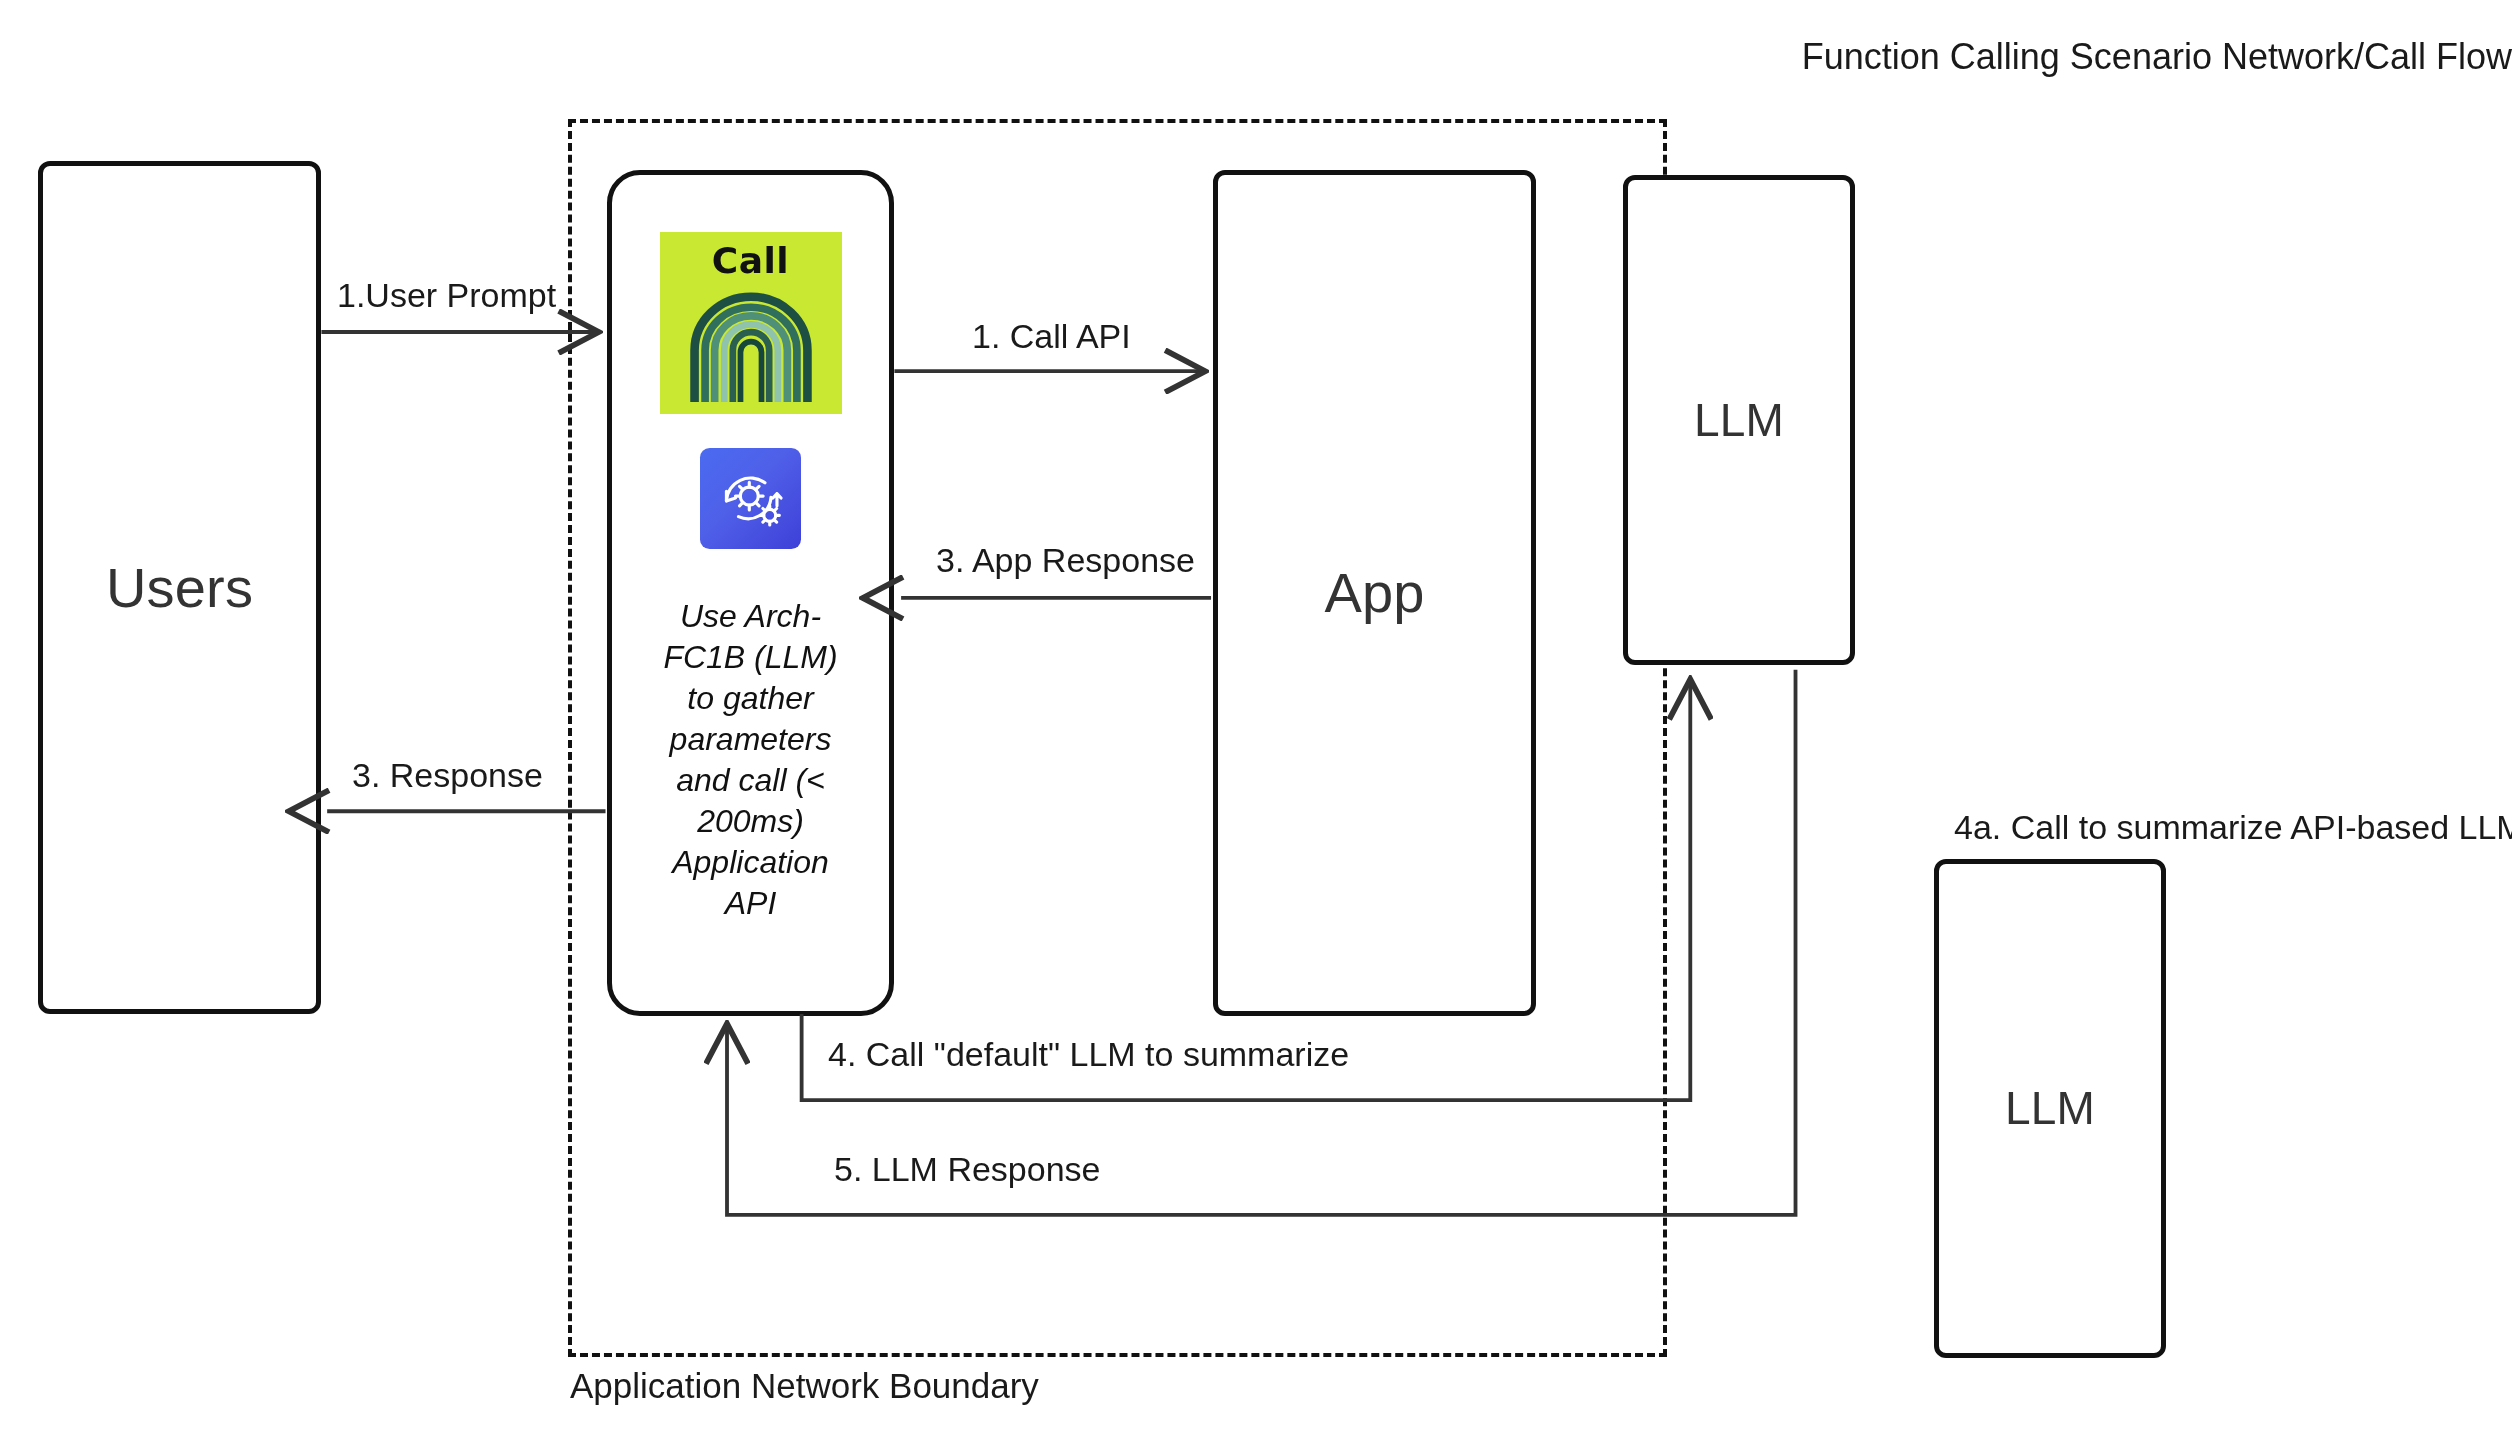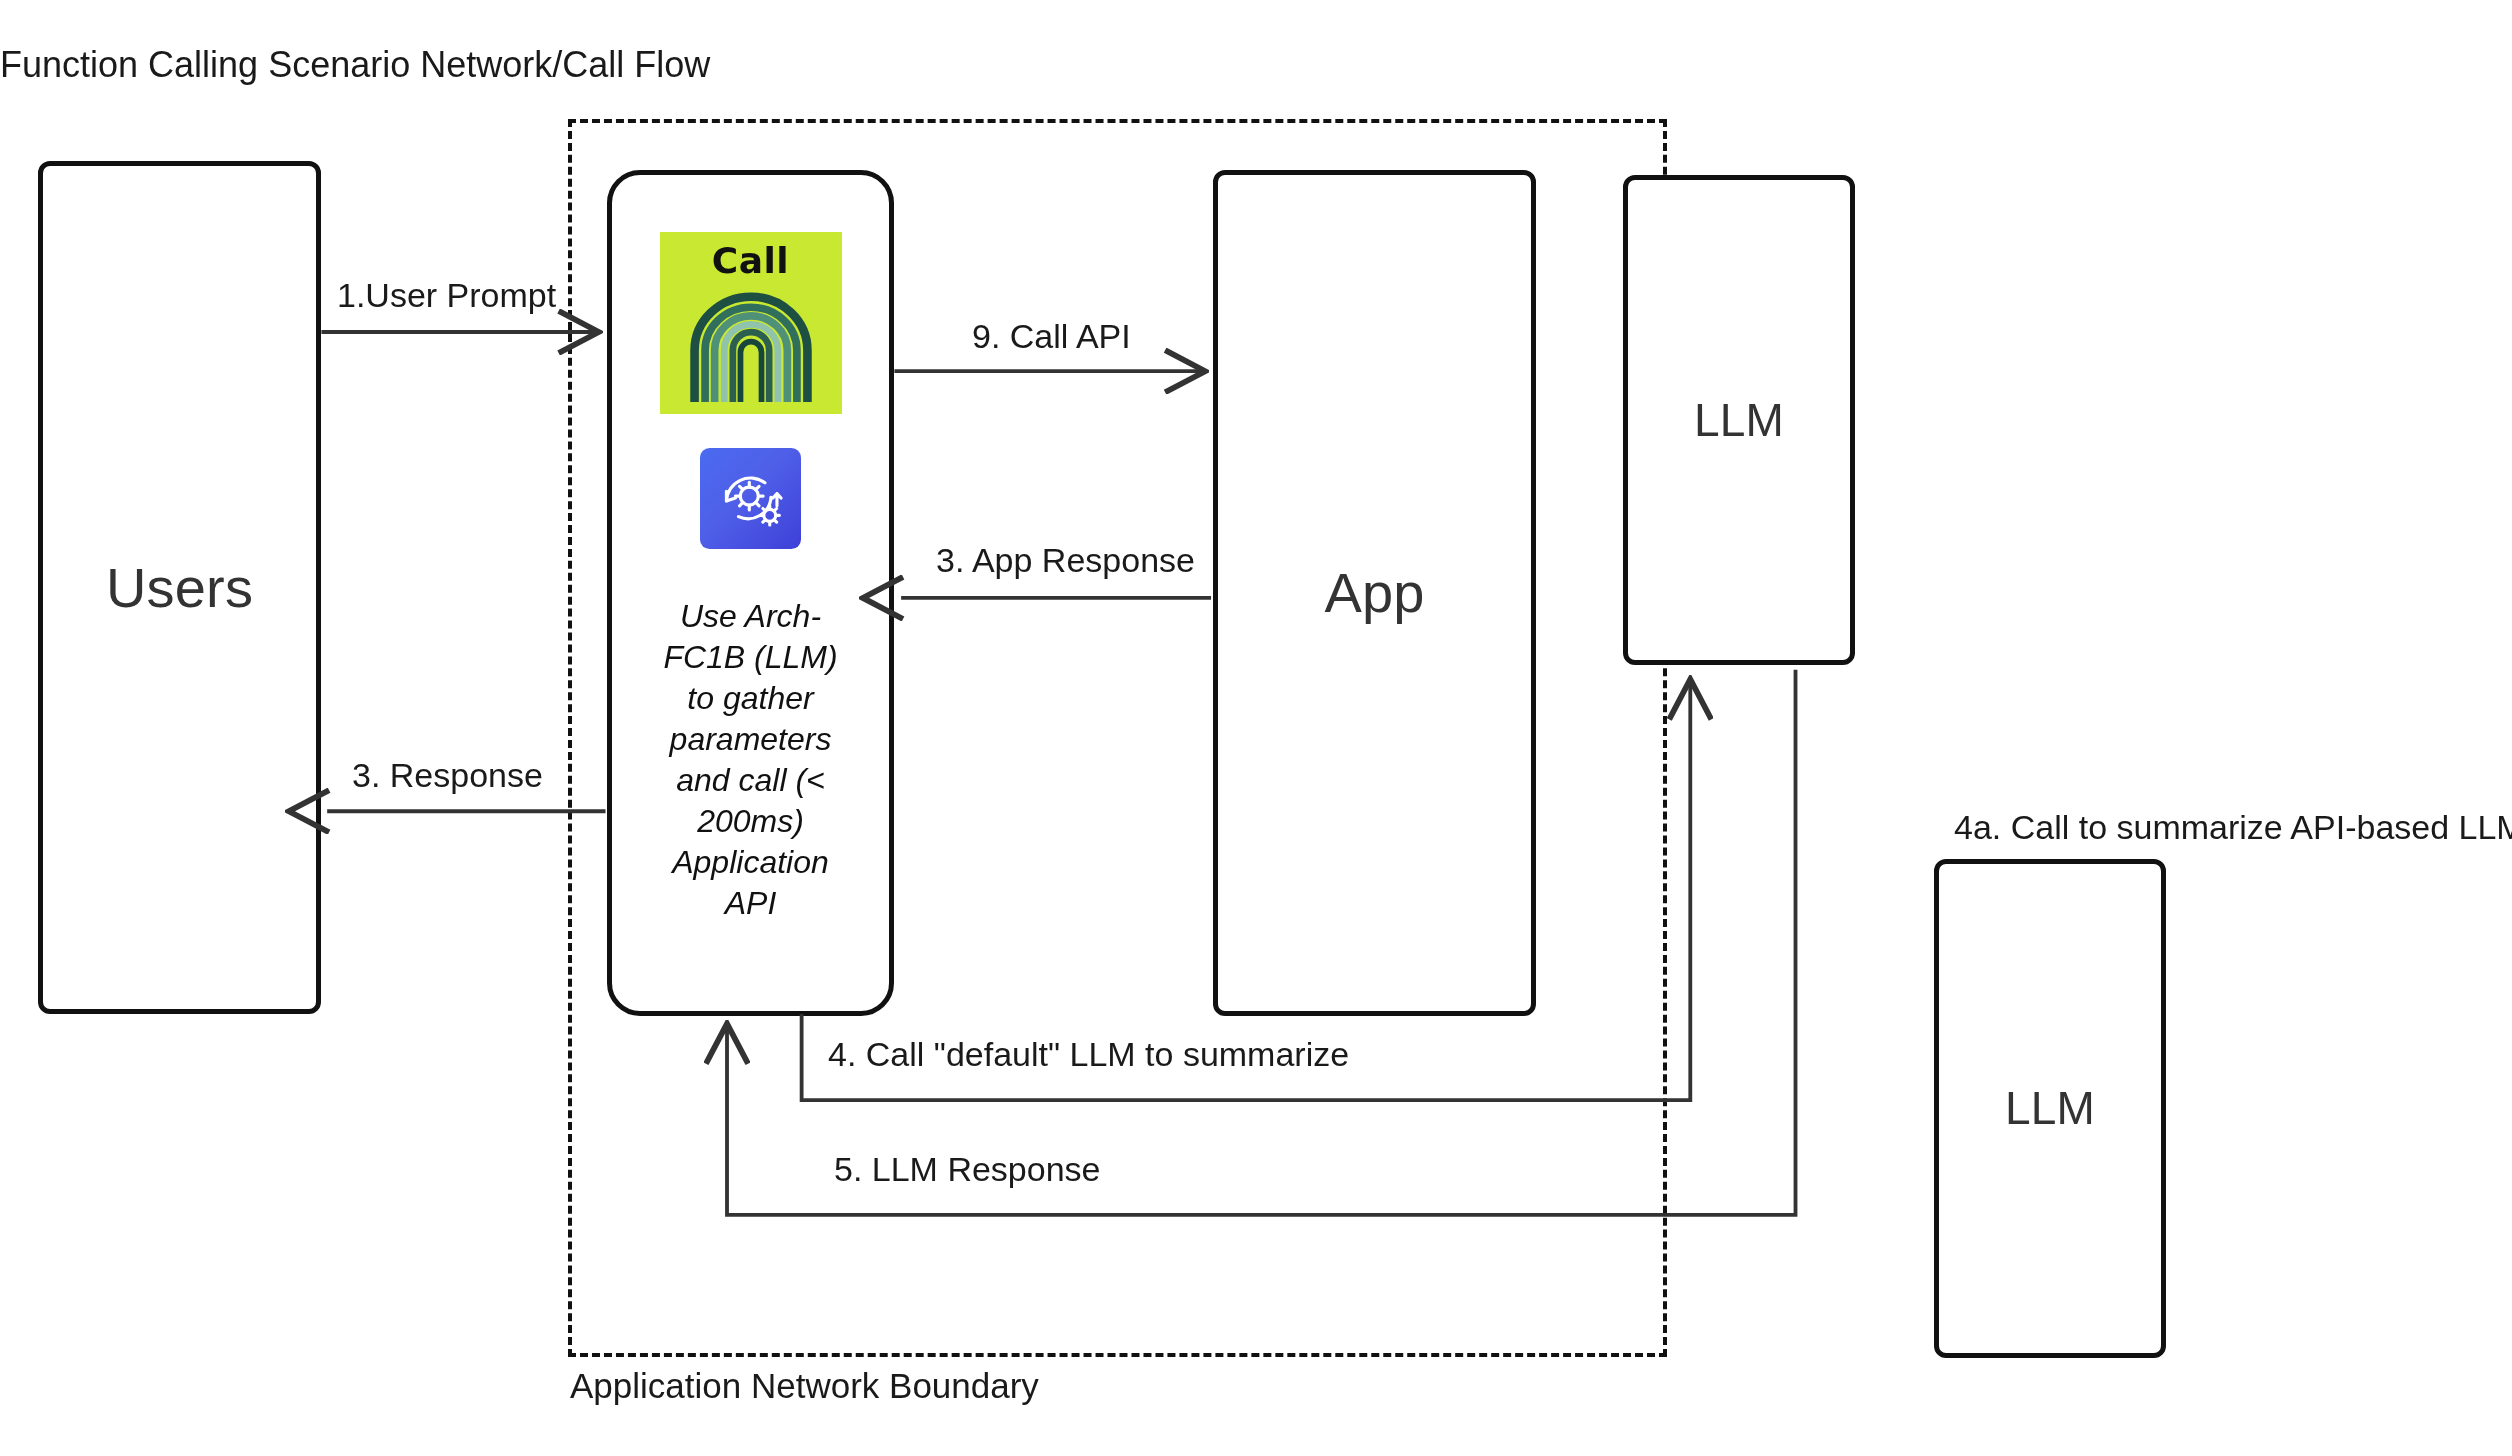--- a/index.html
+++ b/index.html
@@ -50,22 +50,22 @@
     box-sizing:border-box;
     background:transparent;
   }
   #boundary-label{
     position:absolute;left:570px;top:1366px;
     font-size:35px;color:#1a1a1a;white-space:nowrap;
   }
 
   
   #diagram-title{
-    position:absolute;left:0;top:44px;width:2512px;
-    text-align:left;font-size:36px;color:#1a1a1a;
+    position:absolute;left:0;top:36px;width:2512px;
+    text-align:right;font-size:36px;color:#1a1a1a;
   }
 
   
   #arch-inner{
     position:absolute;left:0;top:0;width:100%;height:100%;
     display:flex;flex-direction:column;align-items:center;
     padding-top:57px;box-sizing:border-box;
   }
   #arch-logo{
     width:182px;height:182px;background:#c9e832;
@@ -192,21 +192,21 @@
 
       <path d="M633,848 L342,848" marker-end="url(#arrow-l)"></path>
 
       <path d="M838,1060 L838,1150 L1767,1150 L1767,710" marker-end="url(#arrow-u)"></path>
 
       <path d="M1877,700 L1877,1270 L760,1270 L760,1070" marker-end="url(#arrow-u)"></path>
     </g>
   </svg>
 
   <div class="edge-label" id="label-1">1.User Prompt</div>
-  <div class="edge-label" id="label-2">9. Call API</div>
+  <div class="edge-label" id="label-2">1. Call API</div>
   <div class="edge-label" id="label-3">3. App Response</div>
   <div class="edge-label" id="label-4">4. Call "default" LLM to summarize</div>
   <div class="edge-label" id="label-5">5. LLM Response</div>
   <div class="edge-label" id="label-6">3.  Response</div>
   <div class="edge-label" id="label-4a">4a. Call to summarize API-based LLM</div>
 
 </div>
 
 
 </body></html>

